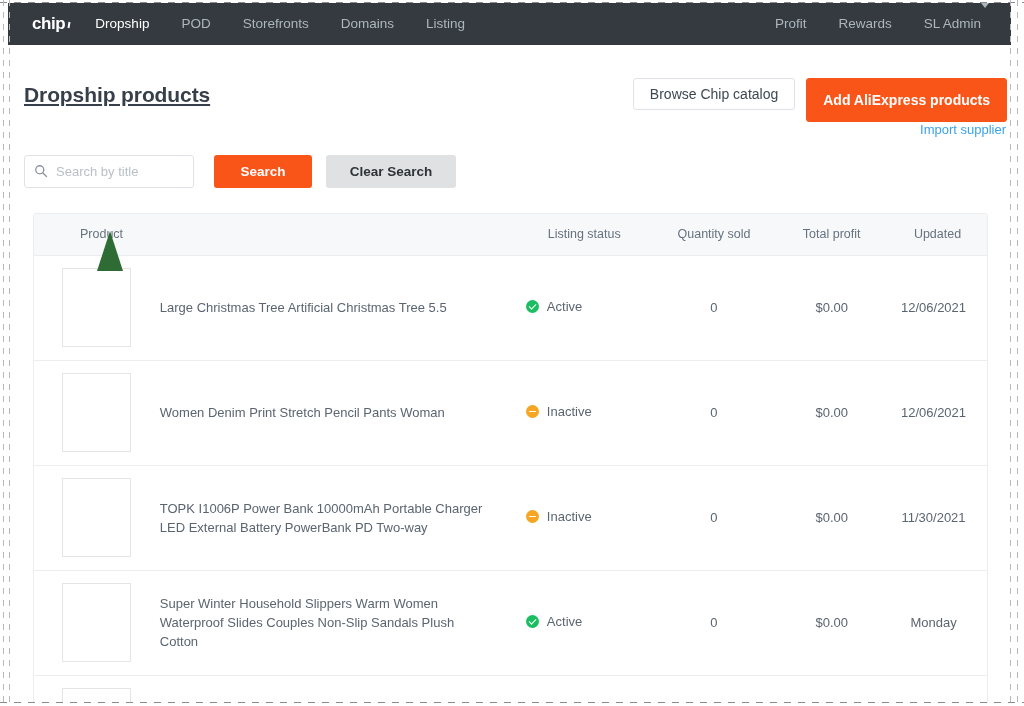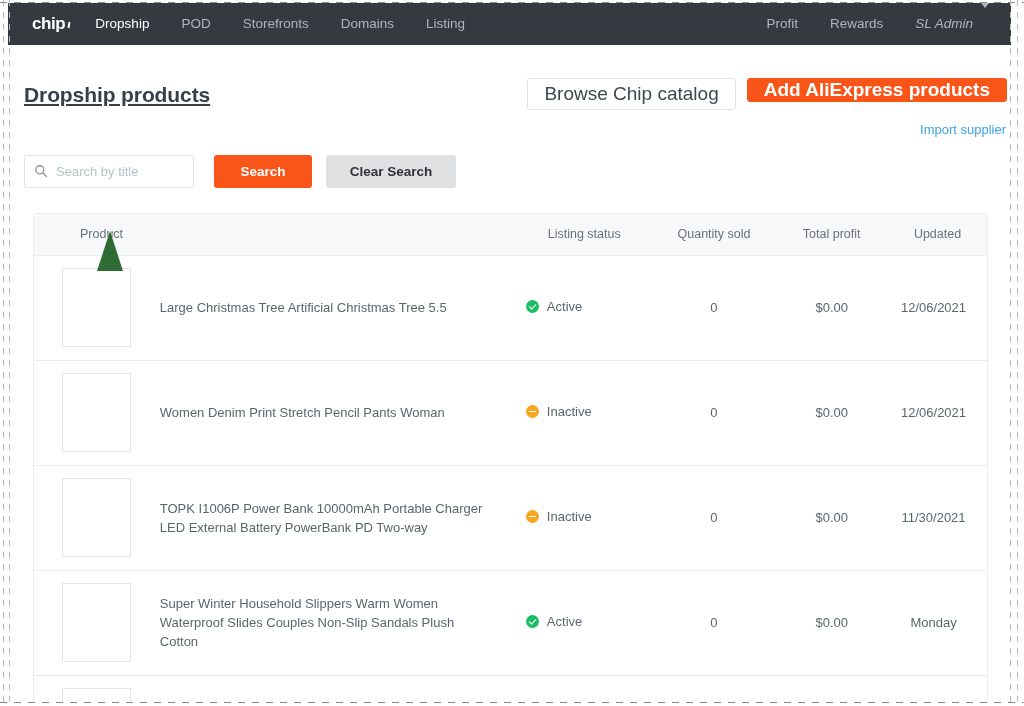--- a/index.html
+++ b/index.html
@@ -84,24 +84,22 @@
   }
   .nav-link.active { color: #ffffff; }
 
   .nav-user {
     color: #adb5bd;
     font-size: 13.5px;
     padding: 0 4px 0 16px;
     line-height: 42px;
     display: flex;
     align-items: flex-start;
-    gap: 8px;
     cursor: pointer;
     white-space: nowrap;
-    font-style: italic;
   }
   .caret {
     width: 0; height: 0;
     border-left: 4px solid transparent;
     border-right: 4px solid transparent;
     border-top: 5px solid #adb5bd;
     display: inline-block;
   }
 
   
@@ -132,41 +130,41 @@
 
   .head-actions {
     position: absolute;
     right: 4px;
     top: 33px;
     display: flex;
     align-items: flex-start;
   }
   .btn {
     font-family: "Liberation Sans", sans-serif;
-    font-size: 19px;
+    font-size: 14px;
     border-radius: 3px;
     cursor: pointer;
     white-space: nowrap;
     display: inline-flex;
     align-items: center;
     justify-content: center;
   }
   .btn-outline {
     background: #ffffff;
     color: #3d4852;
     border: 1px solid #dfe3e8;
     height: 32px;
     padding: 0 16px;
   }
   .btn-primary {
     background: #fa5518;
     color: #ffffff;
     border: 1px solid #fa5518;
     font-weight: bold;
-    height: 24px;
+    height: 44px;
     padding: 0 16px;
     margin-left: 11px;
   }
   .import-link {
     position: absolute;
     right: 5px;
     top: 77px;
     color: #3ba3e8;
     font-size: 13px;
     cursor: pointer;

